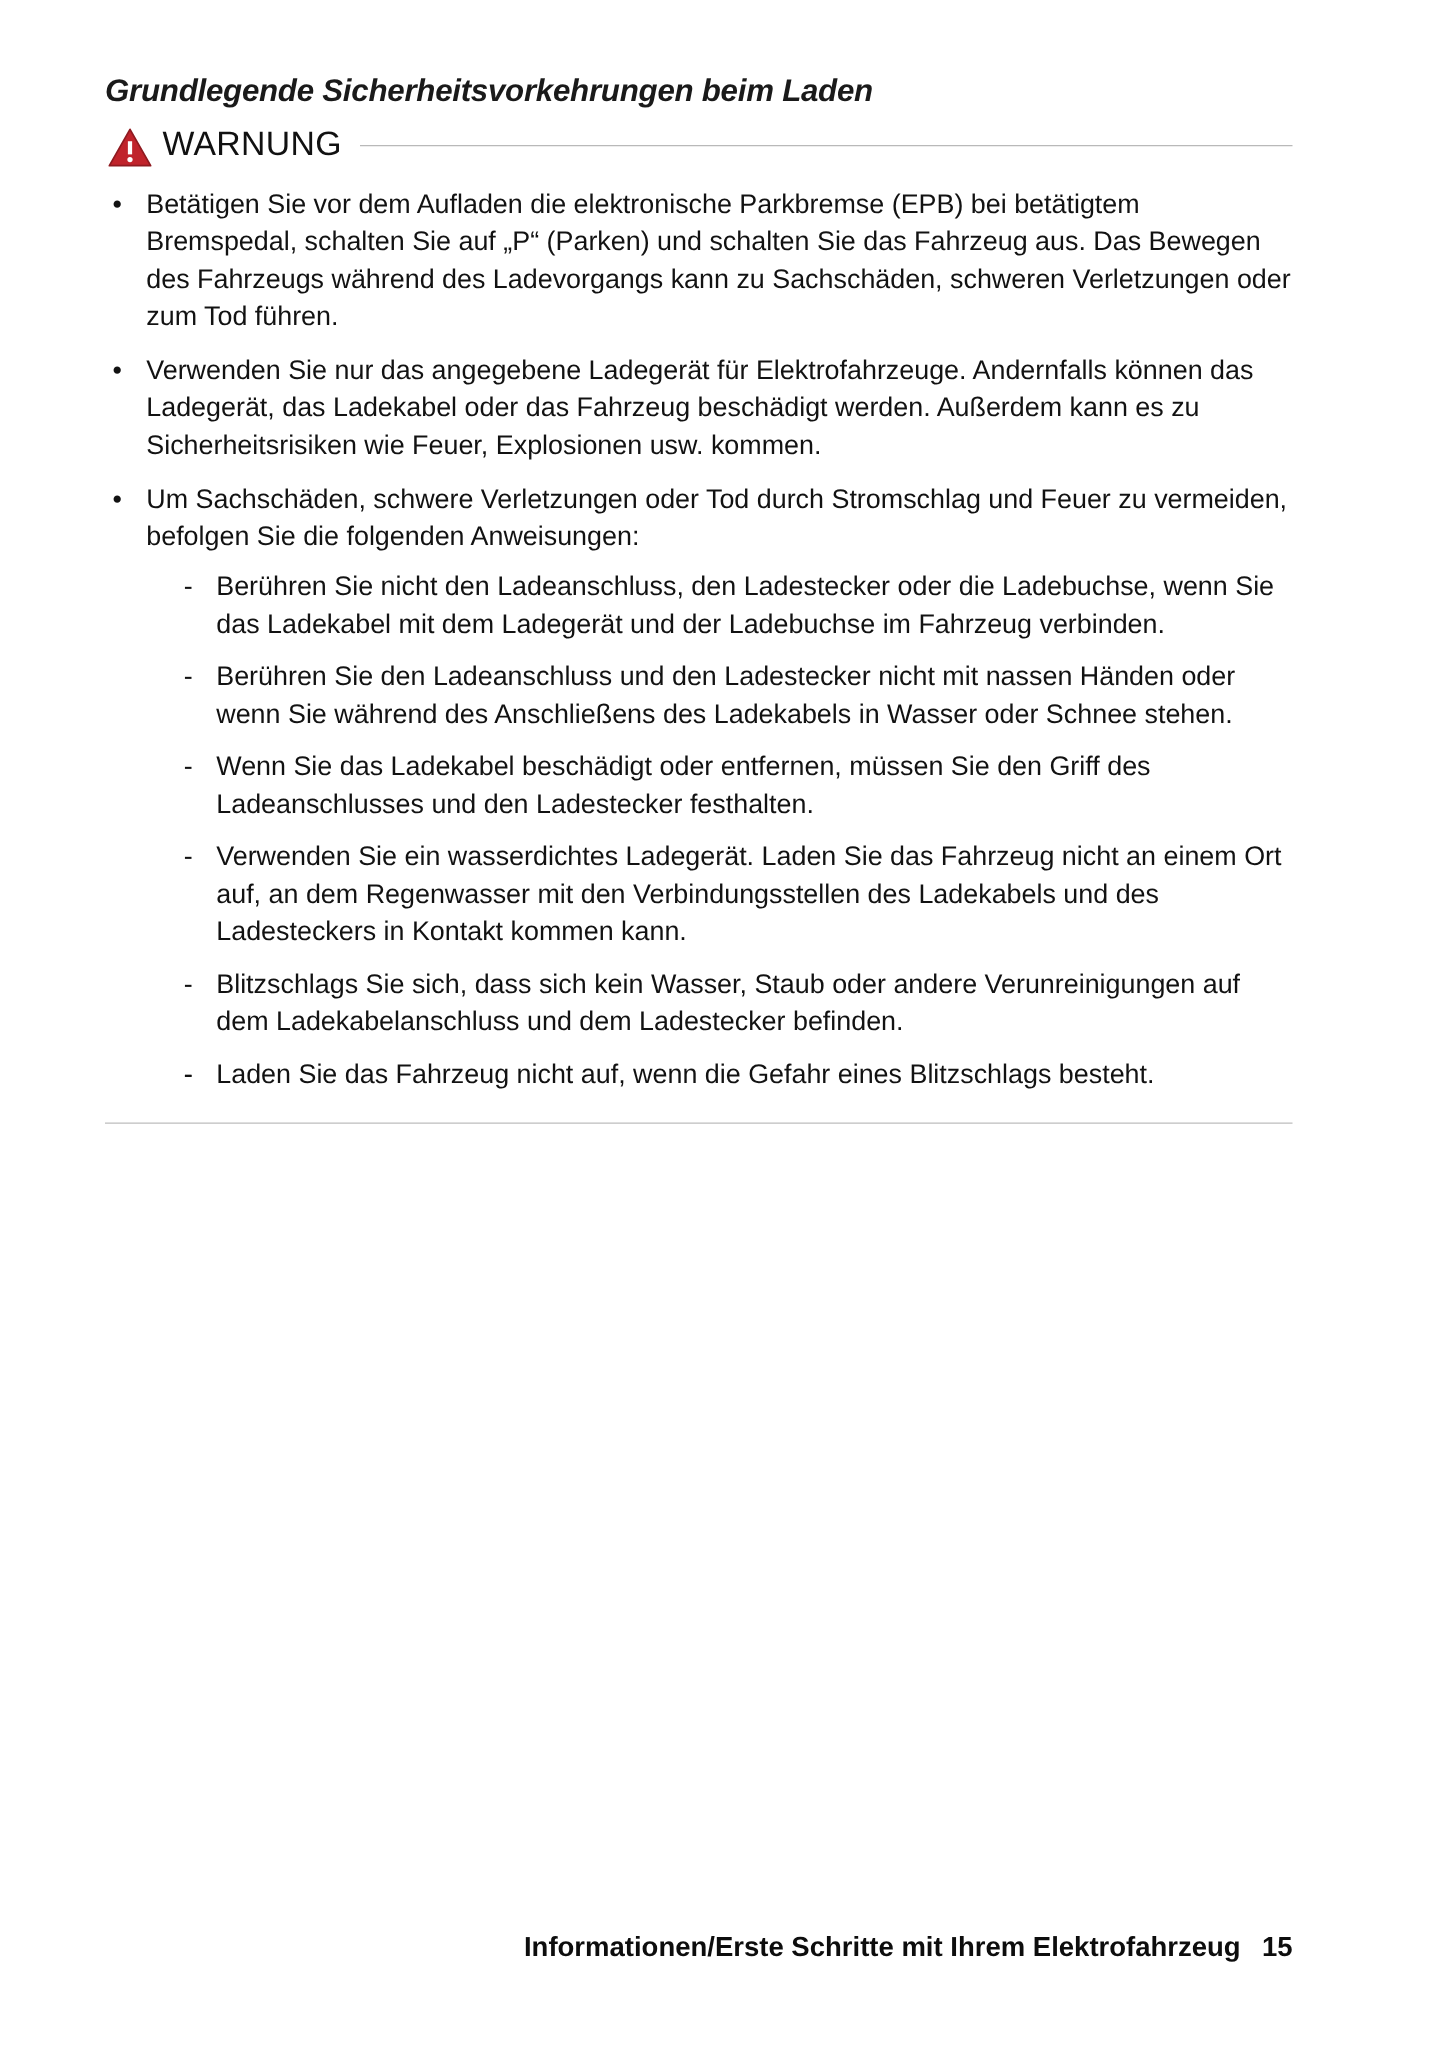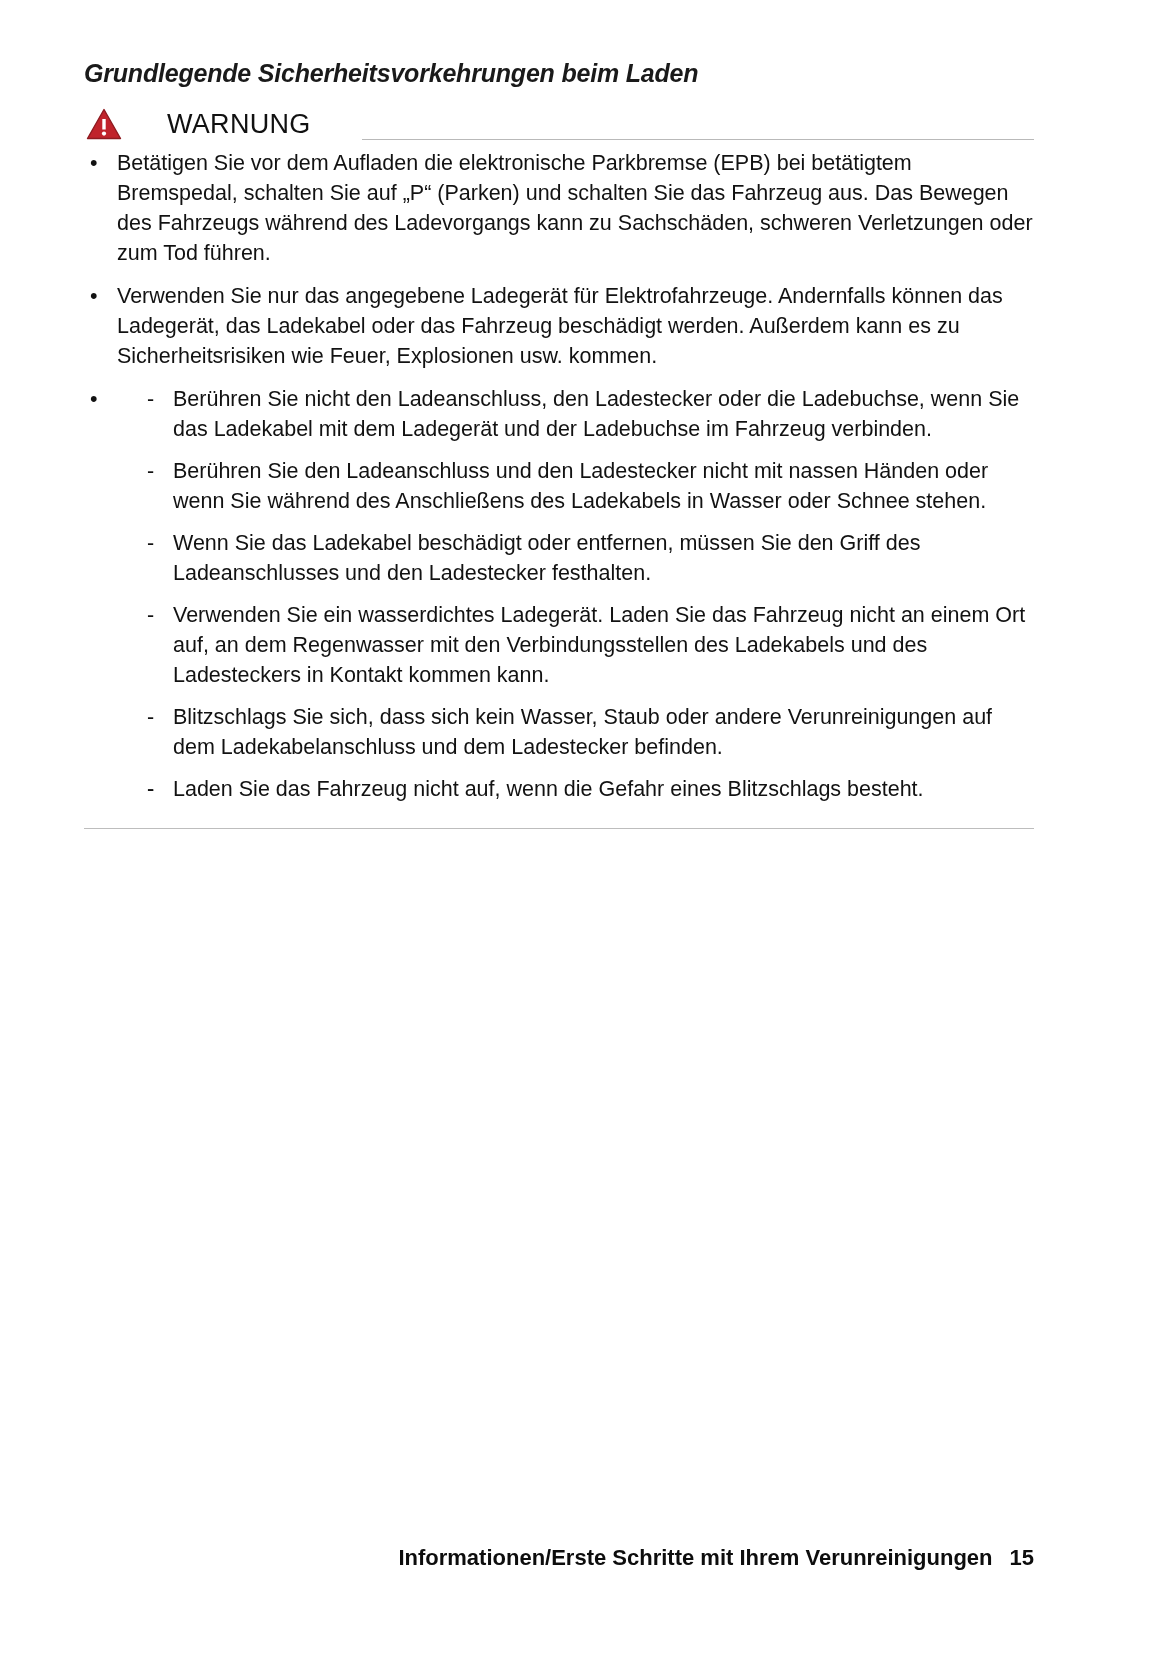--- a/index.html
+++ b/index.html
@@ -37,24 +37,23 @@
     font-style: italic;
     letter-spacing: -0.2px;
     line-height: 1.2;
     margin: 0 0 14px 0;
     color: #1a1a1a;
   }
 
   
   .warning-header {
     display: flex;
-    align-items: flex-end;
+    align-items: flex-start;
     margin: 0 0 4px 0;
     height: 38px;
-    gap: 37px;
   }
   .warning-icon {
     width: 36px;
     height: 32px;
     flex: 0 0 auto;
     margin-right: 8px;
     margin-left: 2px;
     display: block;
   }
   .warning-label {
@@ -177,20 +176,21 @@
       <li>
         <span class="marker">•</span>
         <span>Betätigen Sie vor dem Aufladen die elektronische Parkbremse (EPB) bei betätigtem Bremspedal, schalten Sie auf „P“ (Parken) und schalten Sie das Fahrzeug aus. Das Bewegen des Fahrzeugs während des Ladevorgangs kann zu Sachschäden, schweren Verletzungen oder zum Tod führen.</span>
       </li>
       <li>
         <span class="marker">•</span>
         <span>Verwenden Sie nur das angegebene Ladegerät für Elektrofahrzeuge. Andernfalls können das Ladegerät, das Ladekabel oder das Fahrzeug beschädigt werden. Außerdem kann es zu Sicherheitsrisiken wie Feuer, Explosionen usw. kommen.</span>
       </li>
       <li>
         <span class="marker">•</span>
+        <span>Um Sachschäden, schwere Verletzungen oder Tod durch Stromschlag und Feuer zu vermeiden, befolgen Sie die folgenden Anweisungen:</span>
 
         <div class="sub-wrap">
           <ul class="subbullets">
             <li>
               <span class="marker">-</span>
               <span>Berühren Sie nicht den Ladeanschluss, den Ladestecker oder die Ladebuchse, wenn Sie das Ladekabel mit dem Ladegerät und der Ladebuchse im Fahrzeug verbinden.</span>
             </li>
             <li>
               <span class="marker">-</span>
               <span>Berühren Sie den Ladeanschluss und den Ladestecker nicht mit nassen Händen oder wenn Sie während des Anschließens des Ladekabels in Wasser oder Schnee stehen.</span>
@@ -216,17 +216,17 @@
             </li>
           </ul>
         </div>
       </li>
     </ul>
 
     <div class="bottom-rule"></div>
   </div>
 
   <div class="footer">
-    <span class="footer-title">Informationen/Erste Schritte mit Ihrem Verunreinigungen</span>
+    <span class="footer-title">Informationen/Erste Schritte mit Ihrem Elektrofahrzeug</span>
     <span class="footer-pageno">15</span>
   </div>
 
 </div>
 
 </body></html>

